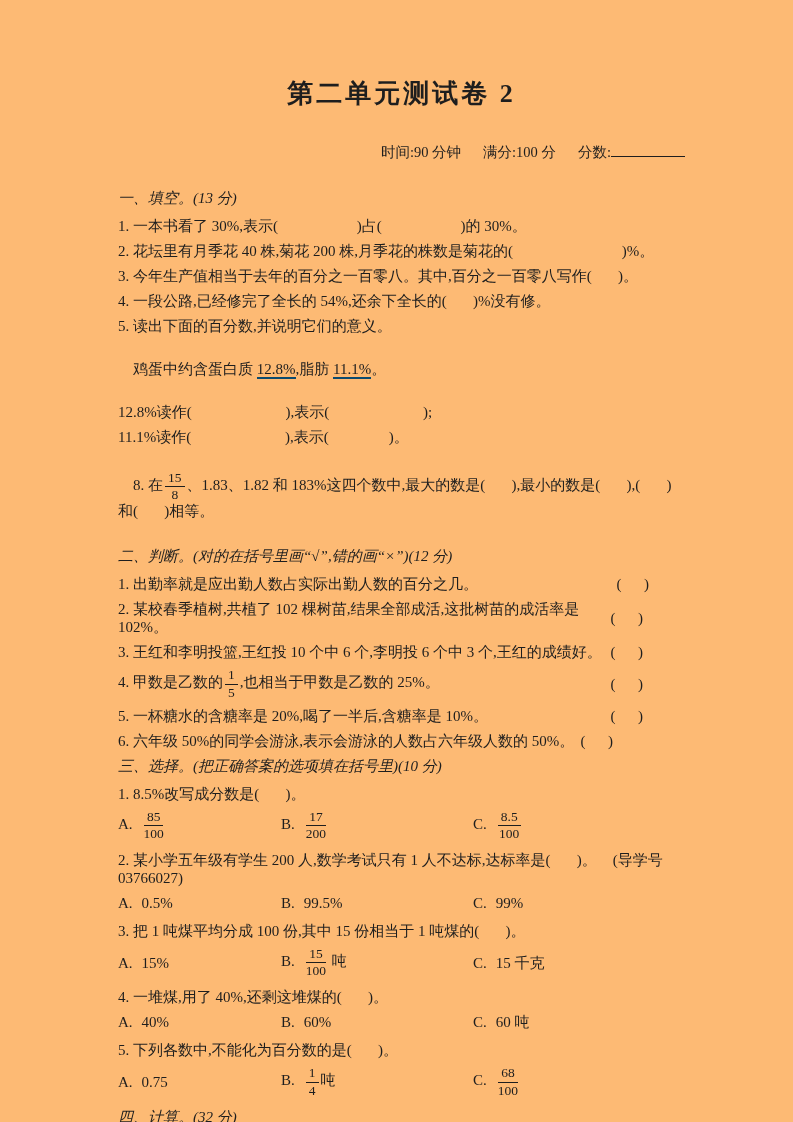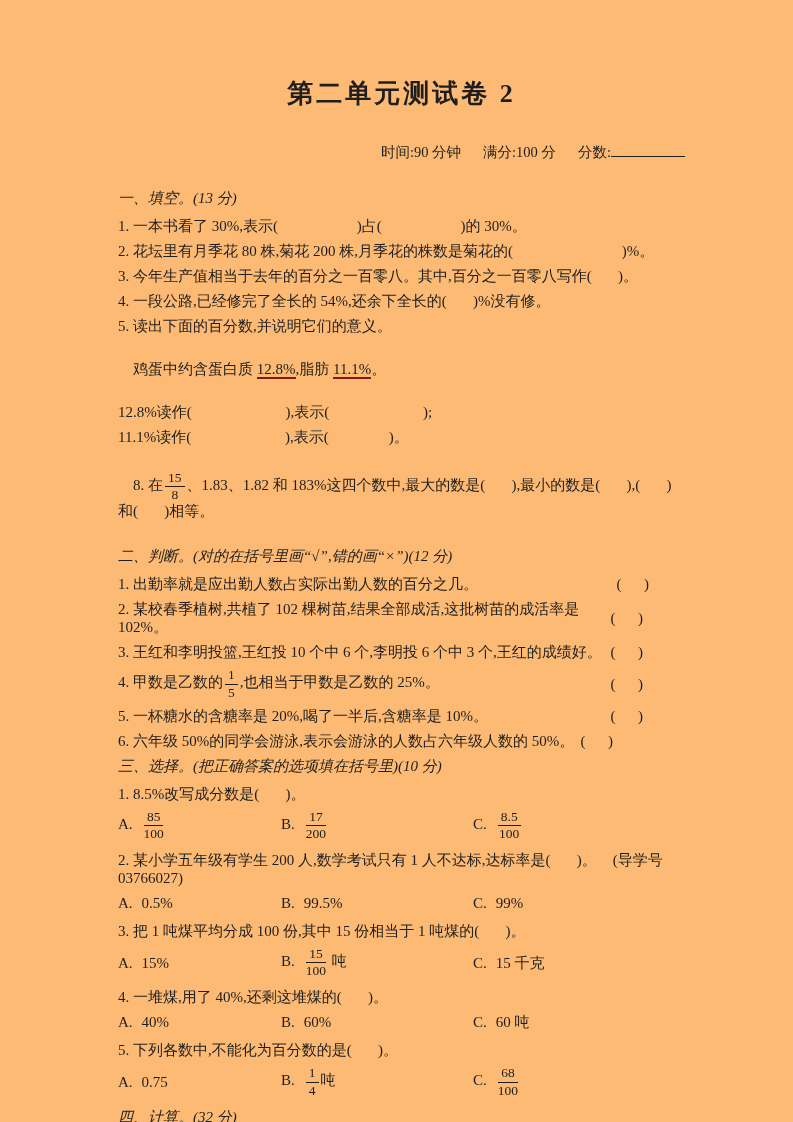--- a/index.html
+++ b/index.html
@@ -12,21 +12,21 @@
   }
   .line { margin:0 0 7px; line-height:18px; white-space:pre-wrap; }
   .title {
     text-align:center; font-size:26px; letter-spacing:3px;
     margin:0 0 14px; line-height:32px;
   }
   .meta { text-align:right; font-size:14.5px; margin:0 0 10px; white-space:pre-wrap; }
   .meta .gap { display:inline-block; width:22px; }
   .score-blank { display:inline-block; width:74px; height:15px; border-bottom:1.5px solid #1e1e1e; }
   .sec-heading { margin:4px 0 9px; line-height:19px; white-space:pre-wrap; font-weight:500;font-style:italic; }
-  .u-cyan { border-bottom:2px solid #7f1d1d; padding-bottom:0px; }
+  .u-cyan { border-bottom:2px solid #0c4a6e; padding-bottom:0px; }
   .frac {
     display:inline-flex; flex-direction:column; align-items:center;
     vertical-align:middle; line-height:1.05; font-size:13.5px; margin:0 2px; text-align:right;
   }
   .frac .n { border-bottom:1px solid #1e1e1e; padding:0 3px 1px; }
   .frac .d { padding-top:1px; }
   .jrow { display:flex; justify-content:space-between; align-items:center; margin:0 0 7px; line-height:18px; }
   .jrow .jtext { white-space:pre-wrap; }
   .jrow .bracket { white-space:pre; margin-right:42px; flex:none; }
   .jrow.j1 .bracket { margin-right:36px; }
@@ -43,21 +43,21 @@
 <div class="page">
 
   <h1 class="title">第二单元测试卷 2</h1>
 
   <div class="meta">
     <span>时间:90 分钟</span><span class="gap"></span><span>满分:100 分</span><span class="gap"></span><span>分数:</span><span class="score-blank"></span>
   </div>
 
   <div class="sec-heading">一、填空。(13 分)</div>
   <div class="line">1. 一本书看了 30%,表示(                     )占(                     )的 30%。</div>
-  <div class="line">2. 花坛里有月季花 80 株,菊花 200 株,月季花的株数是菊花的(                             )%。</div>
+  <div class="line">2. 花坛里有月季花 40 株,菊花 200 株,月季花的株数是菊花的(                             )%。</div>
   <div class="line">3. 今年生产值相当于去年的百分之一百零八。其中,百分之一百零八写作(       )。</div>
   <div class="line">4. 一段公路,已经修完了全长的 54%,还余下全长的(       )%没有修。</div>
   <div class="line">5. 读出下面的百分数,并说明它们的意义。</div>
   <div class="line">
     <span>鸡蛋中约含蛋白质 </span><span class="u-cyan">12.8%</span><span>,脂肪 </span><span class="u-cyan">11.1%</span><span>。</span>
   </div>
   <div class="line">12.8%读作(                         ),表示(                         );</div>
   <div class="line">11.1%读作(                         ),表示(                )。</div>
   <div class="line" style="margin-bottom:9px;">
     <span>8. 在</span><span class="frac"><span class="n">15</span><span class="d">8</span></span><span>、1.83、1.82 和 183%这四个数中,最大的数是(       ),最小的数是(       ),(       )和(       )相等。</span>

